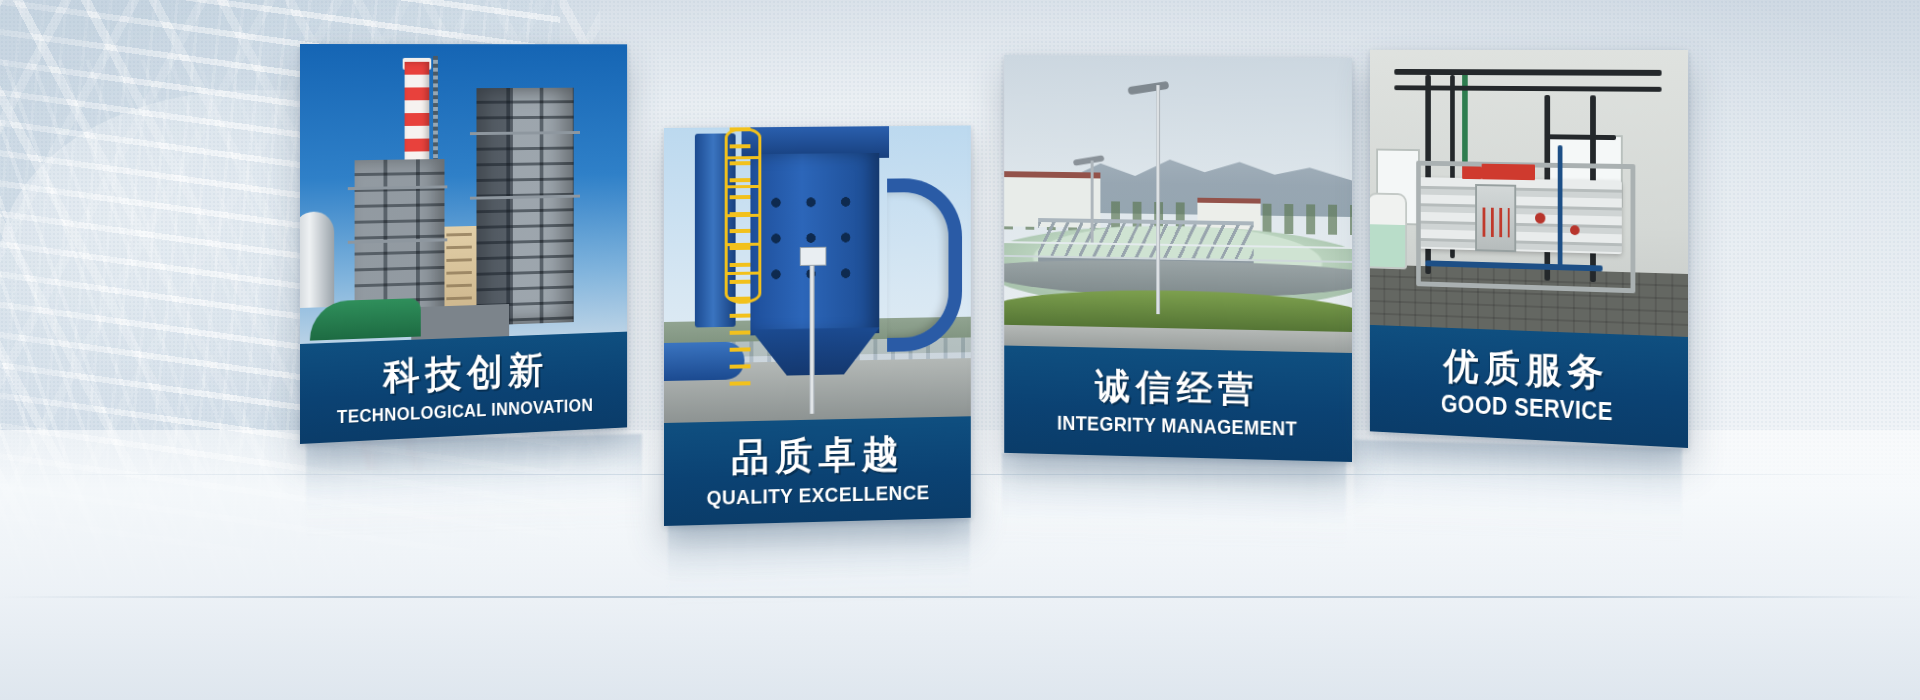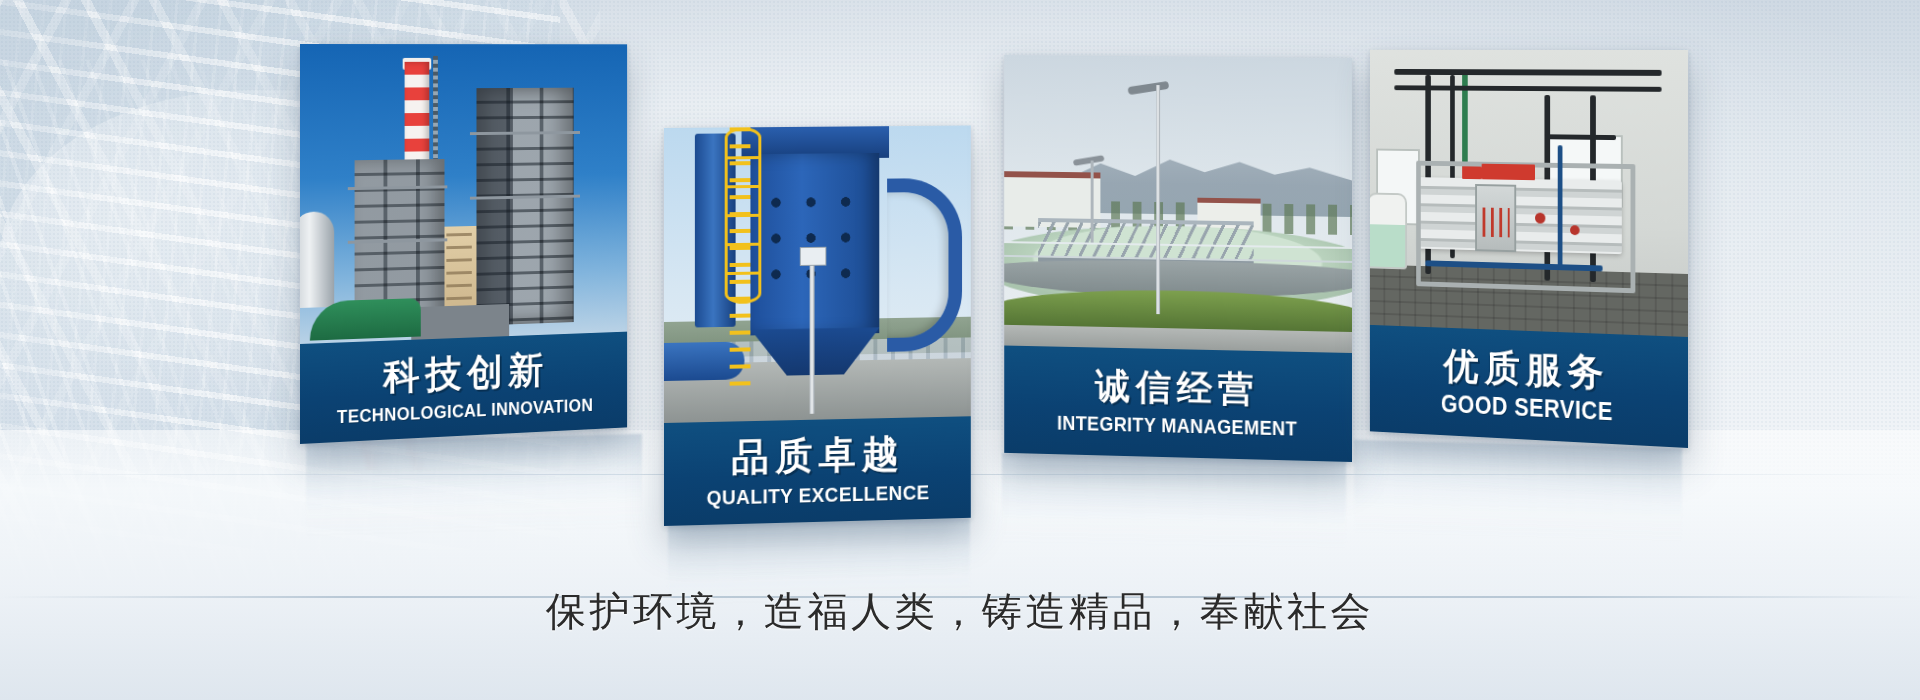--- a/index.html
+++ b/index.html
@@ -407,15 +407,14 @@
         </div>
       </div>
       <div class="caption" style="height:28%">
         <div class="cap-cn" style="font-size:38px">优质服务</div>
         <div class="cap-en" style="font-size:25px;margin-top:8px">GOOD SERVICE</div>
       </div>
     </div>
 
   </div>
 
-  <div class="tagline">保护环境，造福人类，铸造精品，奉献社会</div>
 
 </div>
 
 </body></html>

